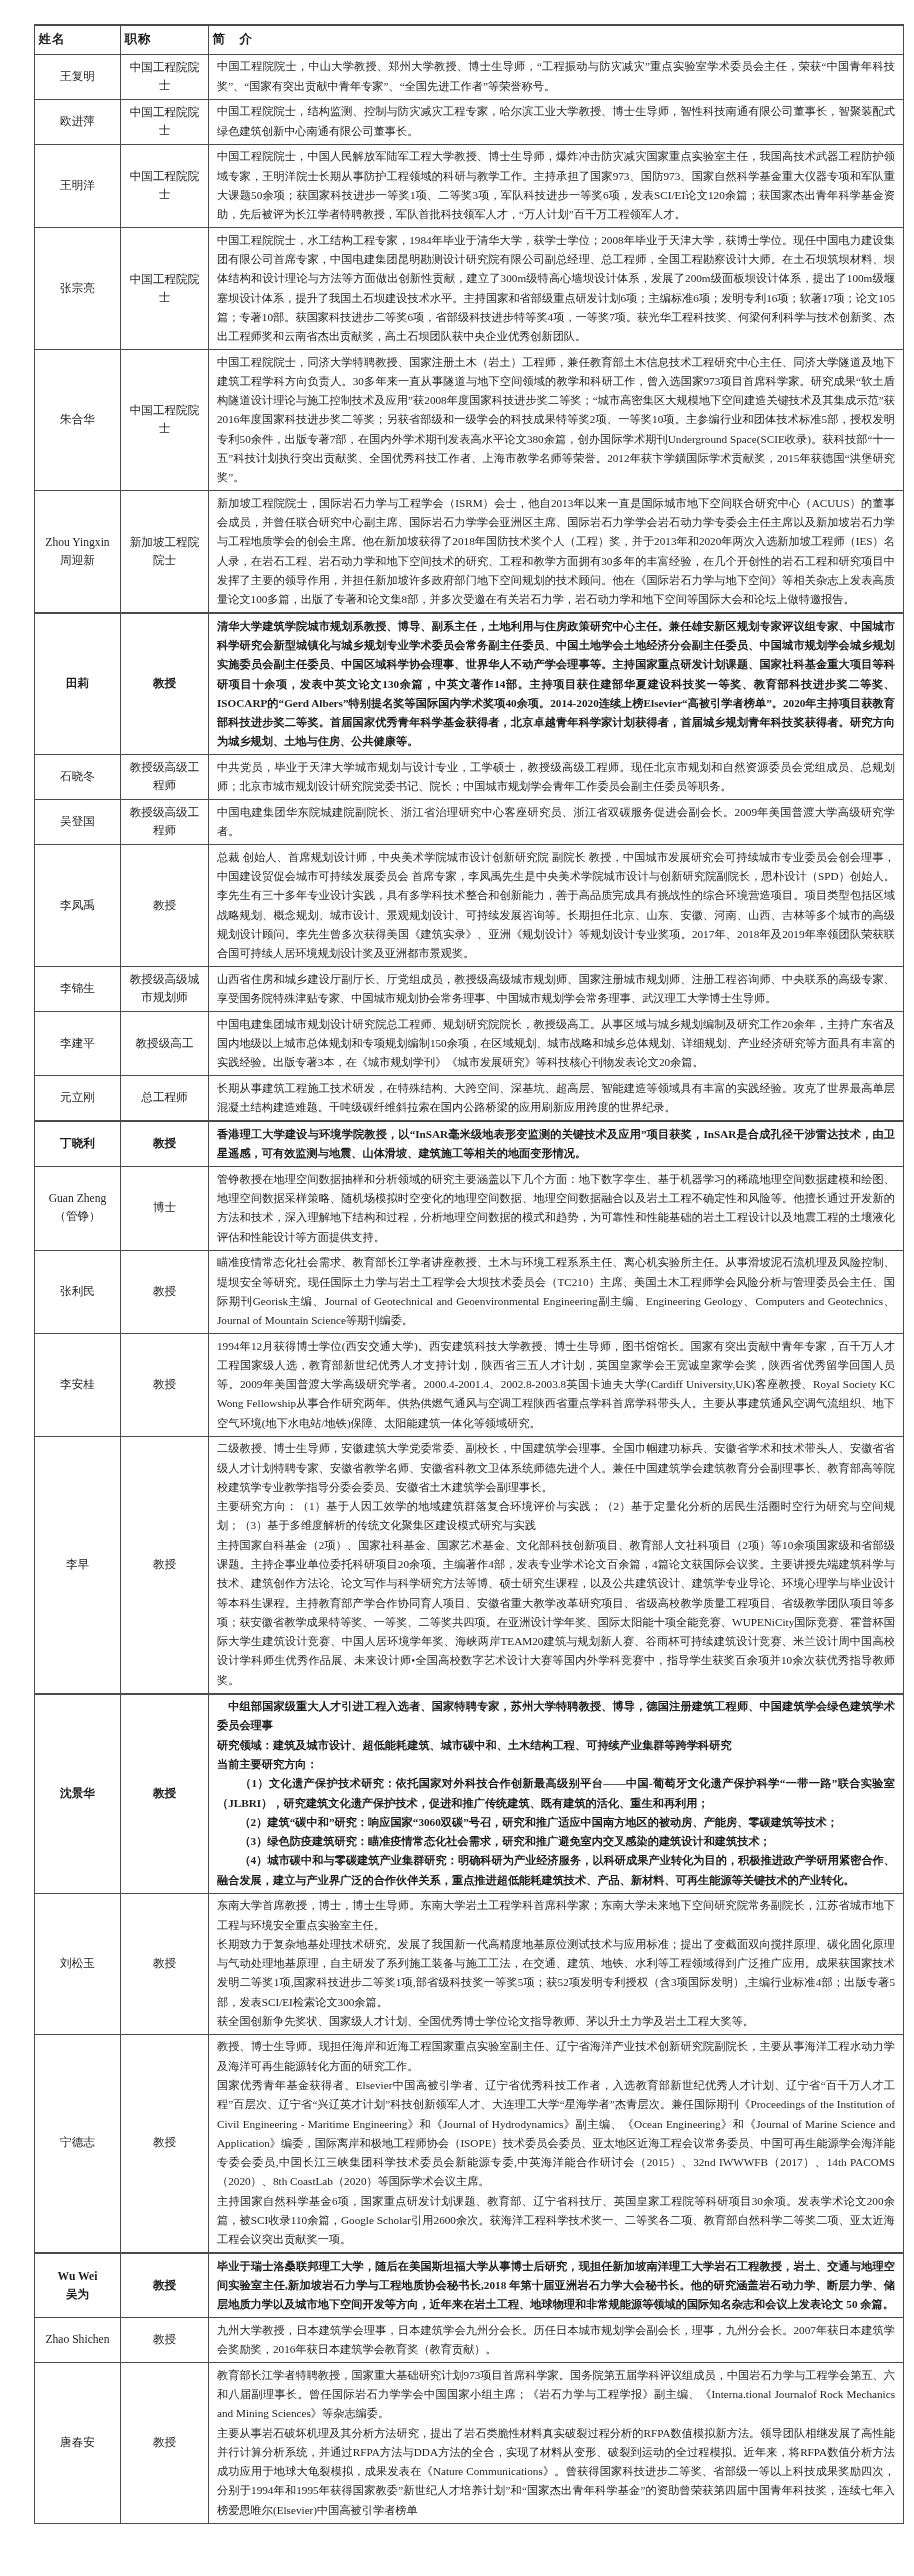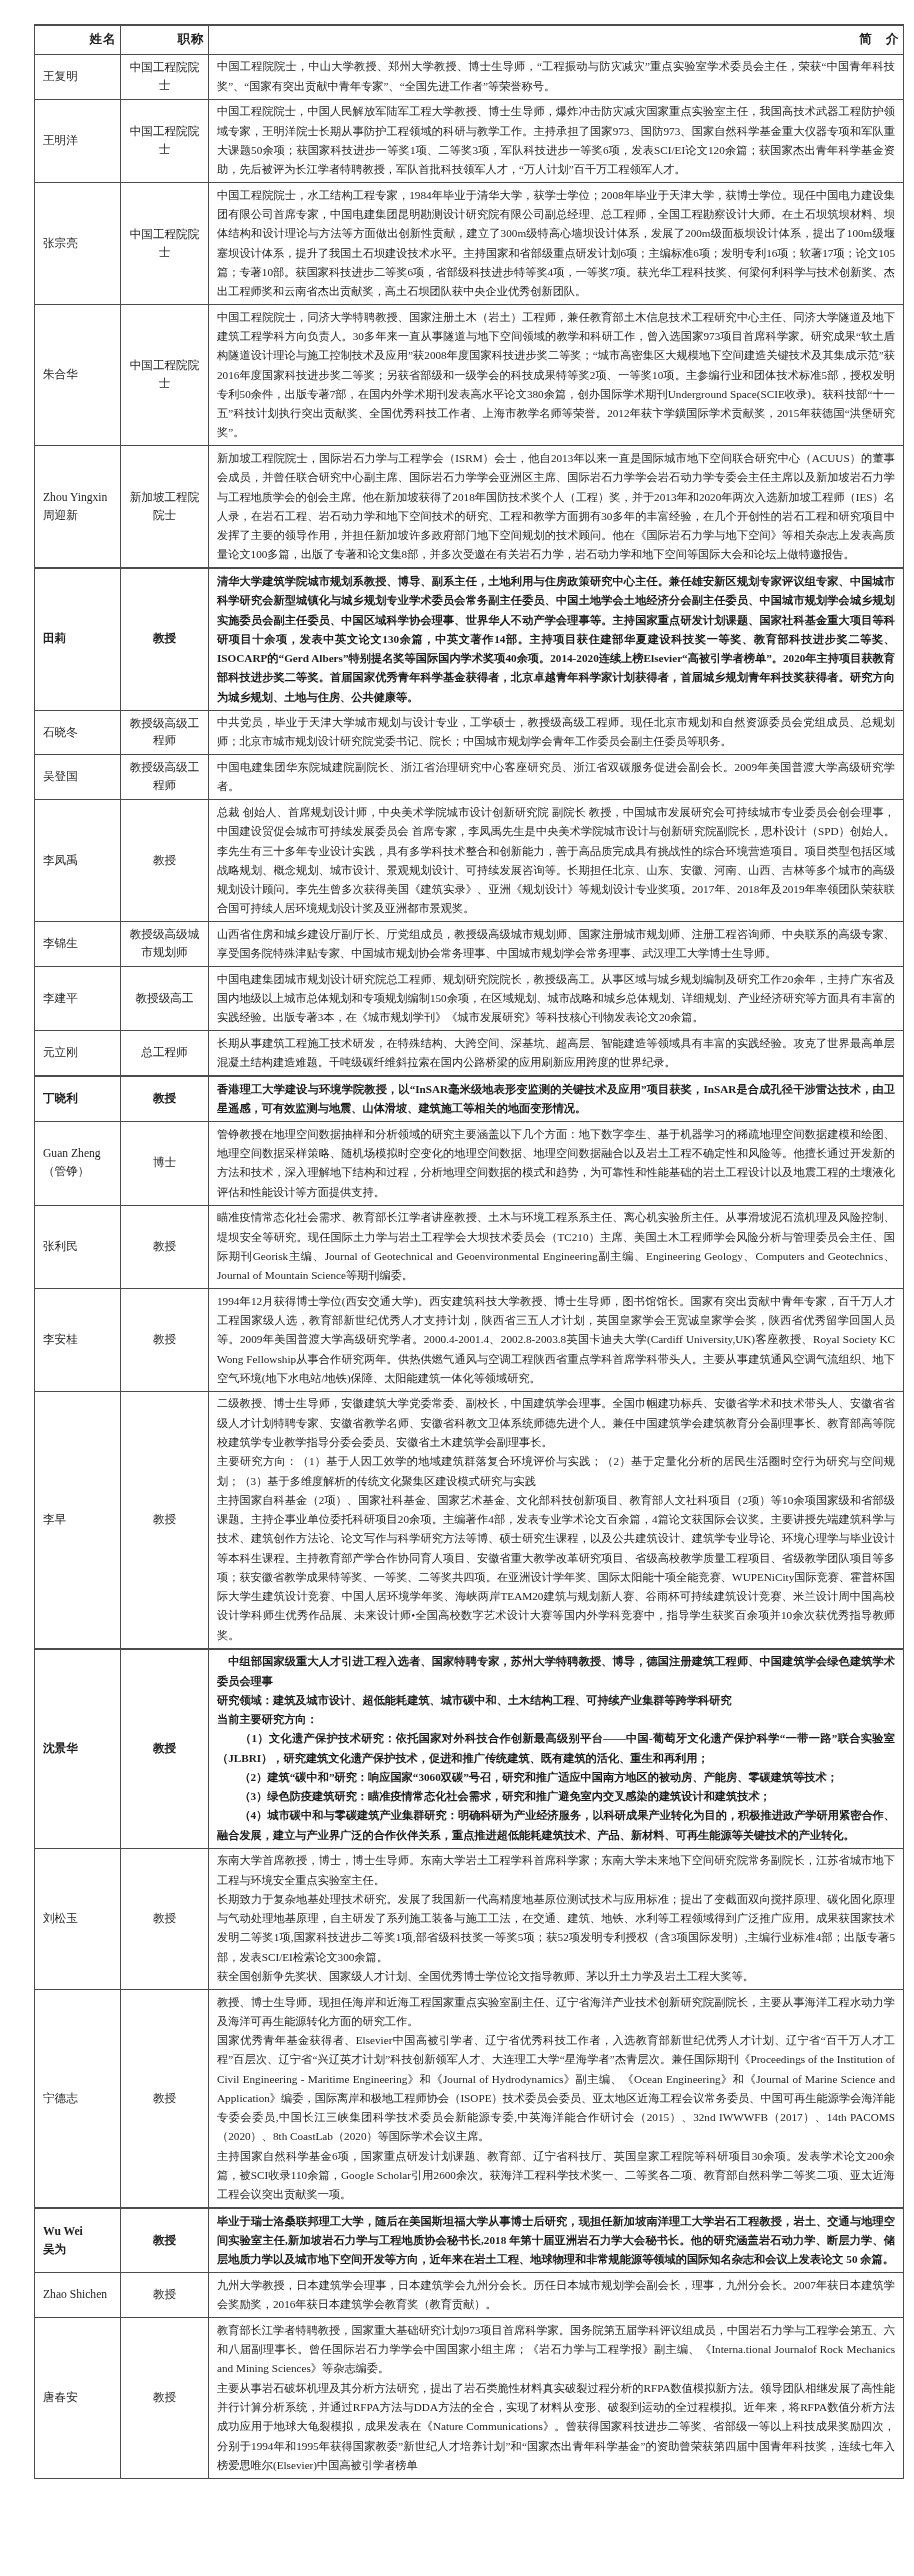--- a/index.html
+++ b/index.html
@@ -25,29 +25,30 @@
   table.experts td {
     border: 0.9px solid #4c4c4c;
     padding: 2.7px 8px;
     vertical-align: middle;
     box-sizing: border-box;
   }
   table.experts thead th {
     border-top: 2.7px double #4c4c4c;
     font-weight: bold;
     font-size: 12.5px;
-    text-align: right;
+    text-align: left;
     padding: 5.4px 3.6px;
     letter-spacing: 0.9px;
     font-family: Liberation Mono, monospace;
   }
   col.c-name  { width: 86px;  }
   col.c-title { width: 88px;  }
   col.c-bio   { width: 695px; }
   td.name-cell {
+    text-align: center;
     font-size: 11.6px;
     white-space: pre-line;
     line-height: 1.55;
   }
   td.title-cell {
     text-align: center;
     font-size: 11.6px;
     line-height: 1.55;
   }
   td.bio-cell {
@@ -80,20 +81,25 @@
         <th>简　介</th>
       </tr>
     </thead>
     <tbody id="rows-body">
         <tr>
           <td class="name-cell">王复明</td>
           <td class="title-cell">中国工程院院士</td>
           <td class="bio-cell">中国工程院院士，中山大学教授、郑州大学教授、博士生导师，“工程振动与防灾减灾”重点实验室学术委员会主任，荣获“中国青年科技奖”、“国家有突出贡献中青年专家”、“全国先进工作者”等荣誉称号。</td>
         </tr>
         <tr>
+          <td class="name-cell">欧进萍</td>
+          <td class="title-cell">中国工程院院士</td>
+          <td class="bio-cell">中国工程院院士，结构监测、控制与防灾减灾工程专家，哈尔滨工业大学教授、博士生导师，智性科技南通有限公司董事长，智聚装配式绿色建筑创新中心南通有限公司董事长。</td>
+        </tr>
+        <tr>
           <td class="name-cell">王明洋</td>
           <td class="title-cell">中国工程院院士</td>
           <td class="bio-cell">中国工程院院士，中国人民解放军陆军工程大学教授、博士生导师，爆炸冲击防灾减灾国家重点实验室主任，我国高技术武器工程防护领域专家，王明洋院士长期从事防护工程领域的科研与教学工作。主持承担了国家973、国防973、国家自然科学基金重大仪器专项和军队重大课题50余项；获国家科技进步一等奖1项、二等奖3项，军队科技进步一等奖6项，发表SCI/EI论文120余篇；获国家杰出青年科学基金资助，先后被评为长江学者特聘教授，军队首批科技领军人才，“万人计划”百千万工程领军人才。</td>
         </tr>
         <tr>
           <td class="name-cell">张宗亮</td>
           <td class="title-cell">中国工程院院士</td>
           <td class="bio-cell">中国工程院院士，水工结构工程专家，1984年毕业于清华大学，获学士学位；2008年毕业于天津大学，获博士学位。现任中国电力建设集团有限公司首席专家，中国电建集团昆明勘测设计研究院有限公司副总经理、总工程师，全国工程勘察设计大师。在土石坝筑坝材料、坝体结构和设计理论与方法等方面做出创新性贡献，建立了300m级特高心墙坝设计体系，发展了200m级面板坝设计体系，提出了100m级堰塞坝设计体系，提升了我国土石坝建设技术水平。主持国家和省部级重点研发计划6项；主编标准6项；发明专利16项；软著17项；论文105篇；专著10部。获国家科技进步二等奖6项，省部级科技进步特等奖4项，一等奖7项。获光华工程科技奖、何梁何利科学与技术创新奖、杰出工程师奖和云南省杰出贡献奖，高土石坝团队获中央企业优秀创新团队。</td>
         </tr>
         <tr>

